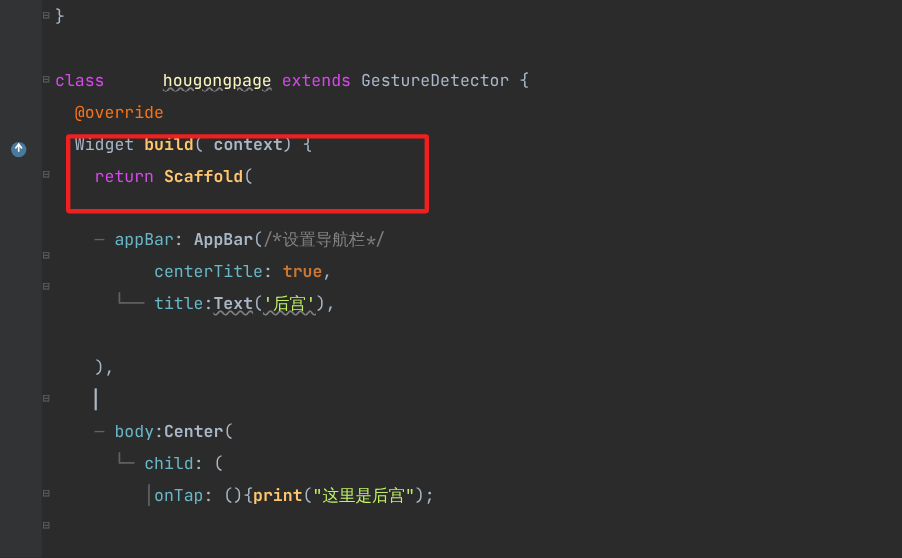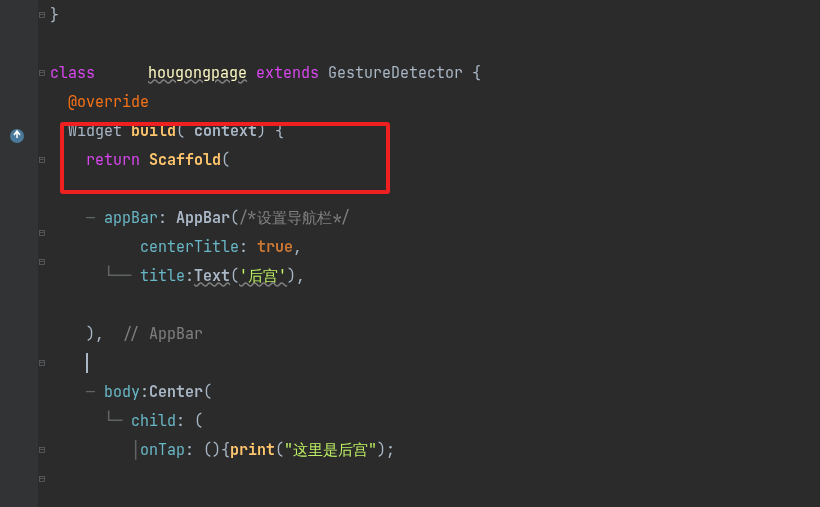--- a/index.html
+++ b/index.html
@@ -116,21 +116,21 @@
   <div class="line"></div>
 
   <div class="line"><span class="tree-line">    </span><span class="tree-line">— </span><span class="param">appBar</span><span class="punct">: </span><span class="ident">AppBar</span><span class="punct">(</span><span class="comment">/*设置导航栏*/</span></div>
 
   <div class="line"><span class="tree-line">          </span><span class="param">centerTitle</span><span class="punct">: </span><span class="bool">true</span><span class="punct">,</span></div>
 
   <div class="line"><span class="tree-line">      └── </span><span class="param">title</span><span class="punct">:</span><span class="ident underlined">Text</span><span class="punct">(</span><span class="string underlined">'后宫'</span><span class="punct">),</span></div>
 
   <div class="line"></div>
 
-  <div class="line"><span class="tree-line">    </span><span class="punct">),</span><span class="comment">  // AppBar</span></div>
+  <div class="line"><span class="tree-line">    </span><span class="punct">),</span></div>
 
   <div class="line"><span>    </span><span class="cursor"></span></div>
 
   <div class="line"><span class="tree-line">    </span><span class="tree-line">— </span><span class="param">body</span><span class="punct">:</span><span class="ident">Center</span><span class="punct">(</span></div>
 
   <div class="line"><span class="tree-line">      </span><span class="tree-line">└─ </span><span class="param">child</span><span class="punct">: </span><span class="punct">(</span></div>
 
   <div class="line"><span class="tree-line">         │</span><span class="param">onTap</span><span class="punct">: (){</span><span class="func">print</span><span class="punct">(</span><span class="string">"这里是后宫"</span><span class="punct">);</span></div>
 
 </div>

